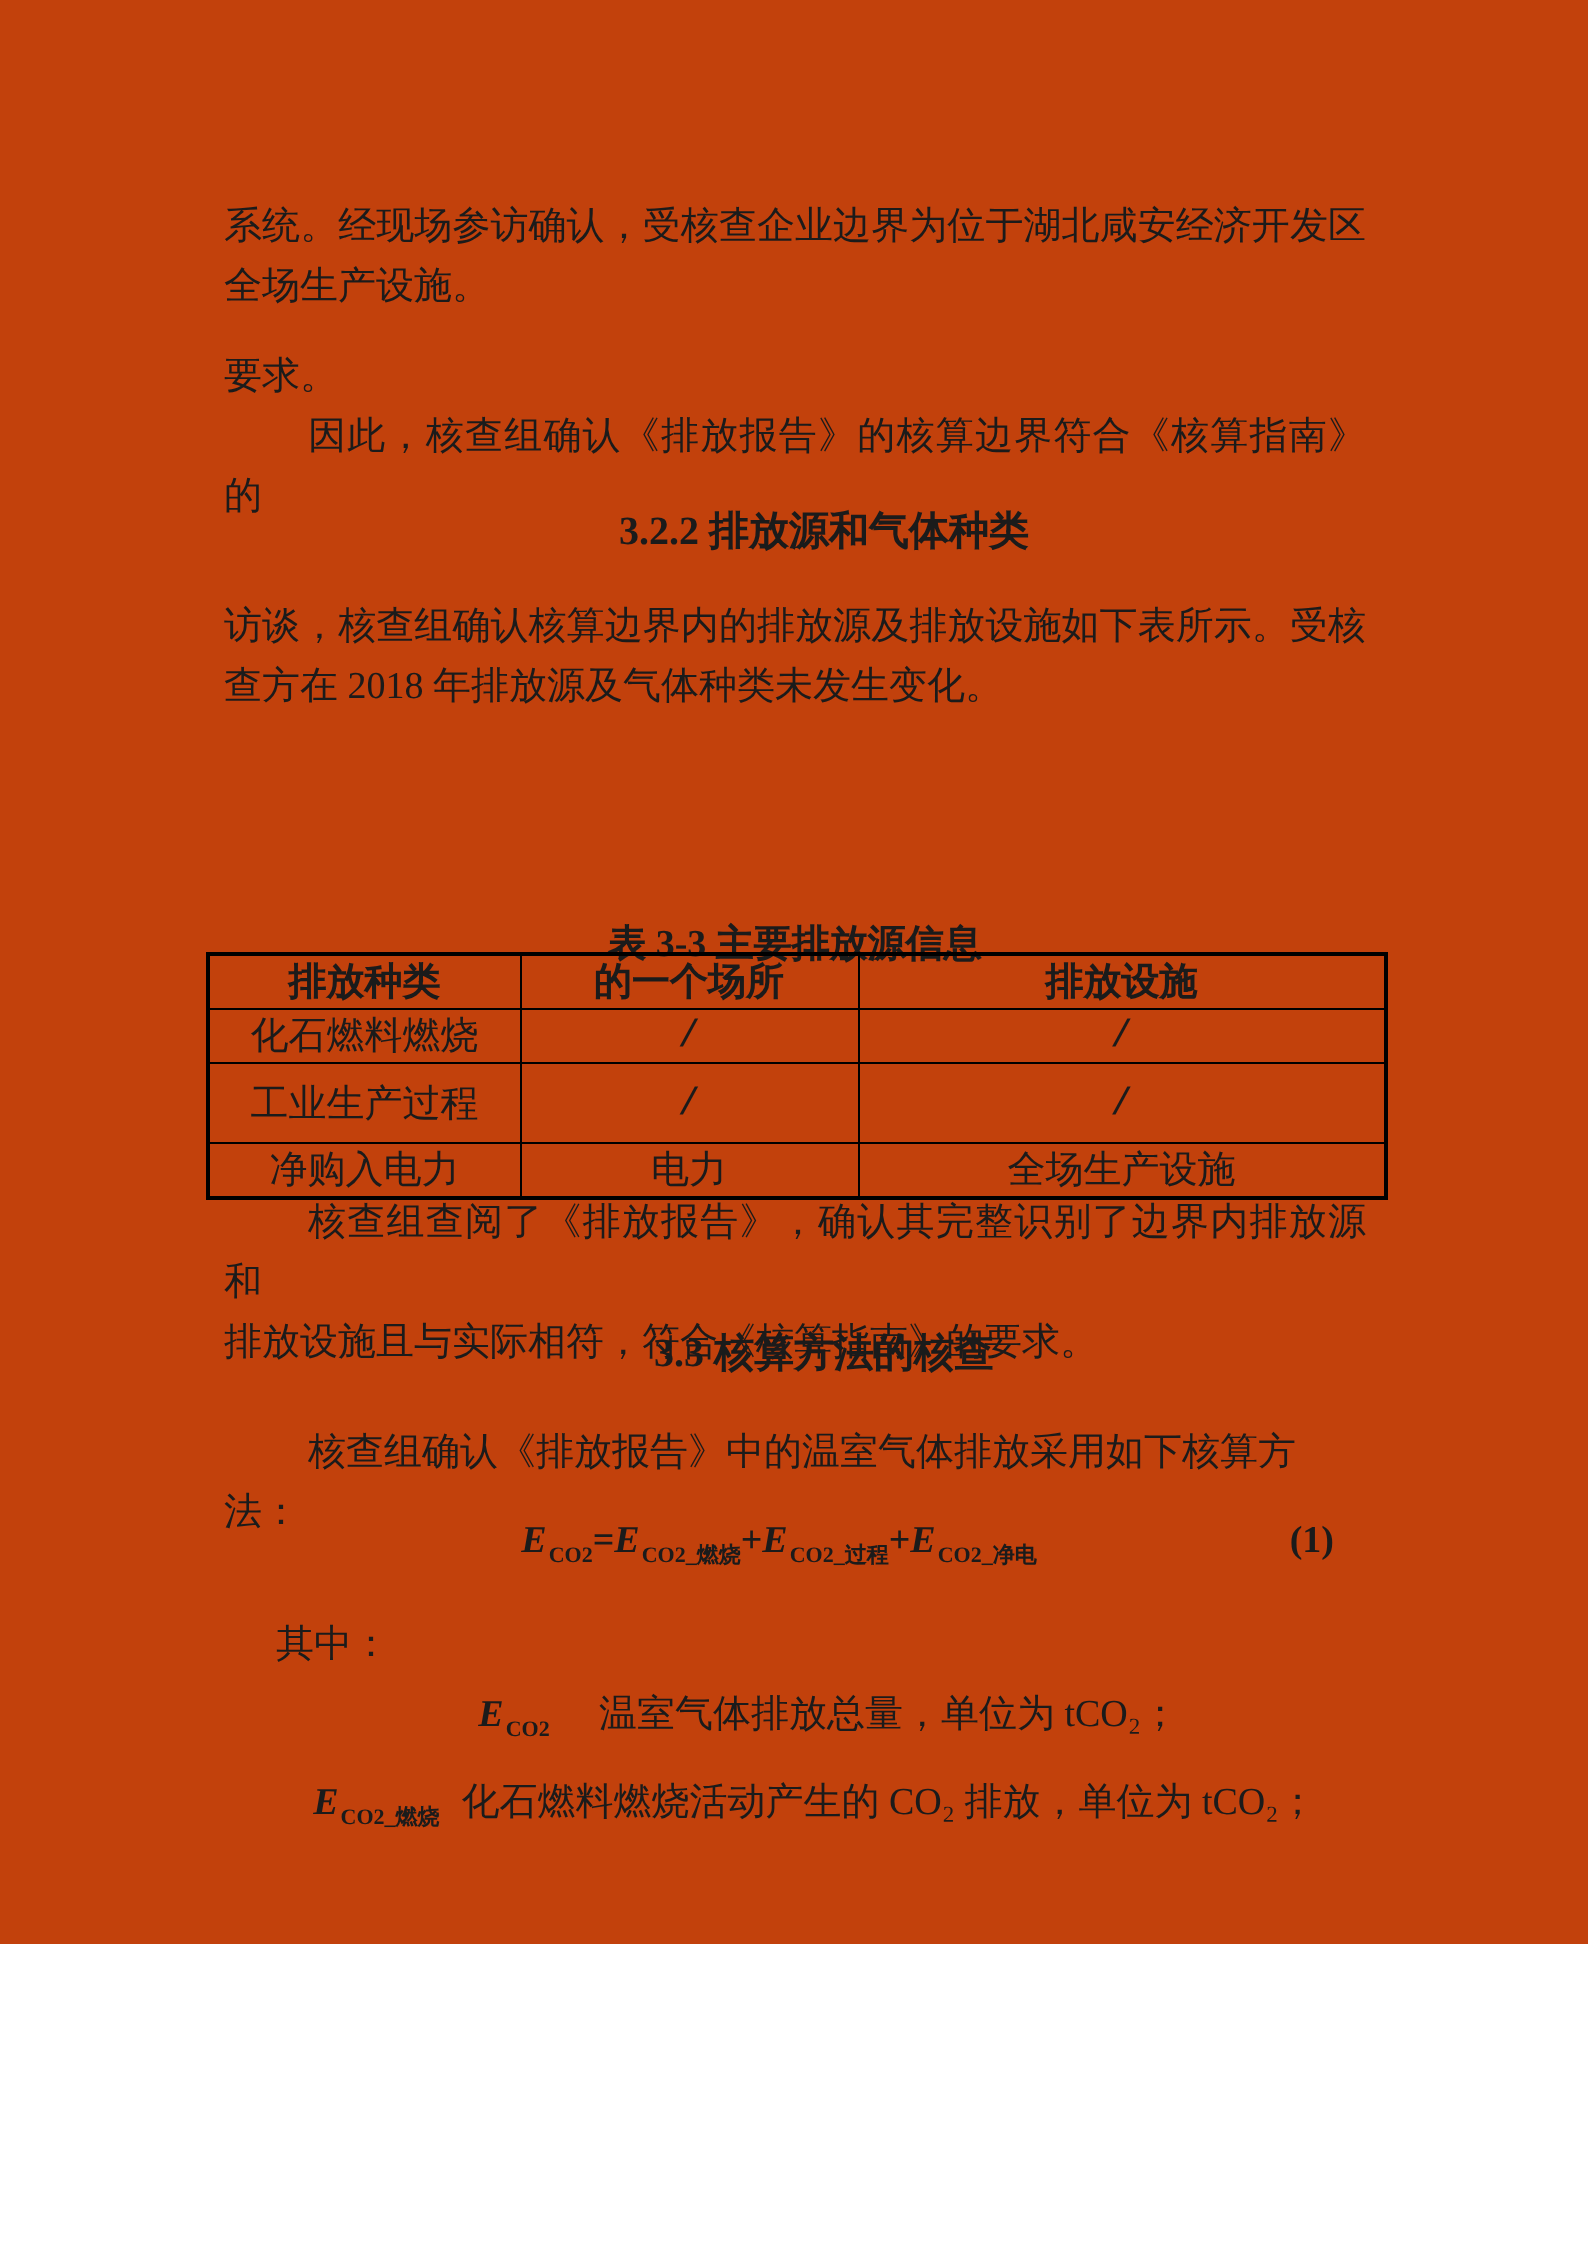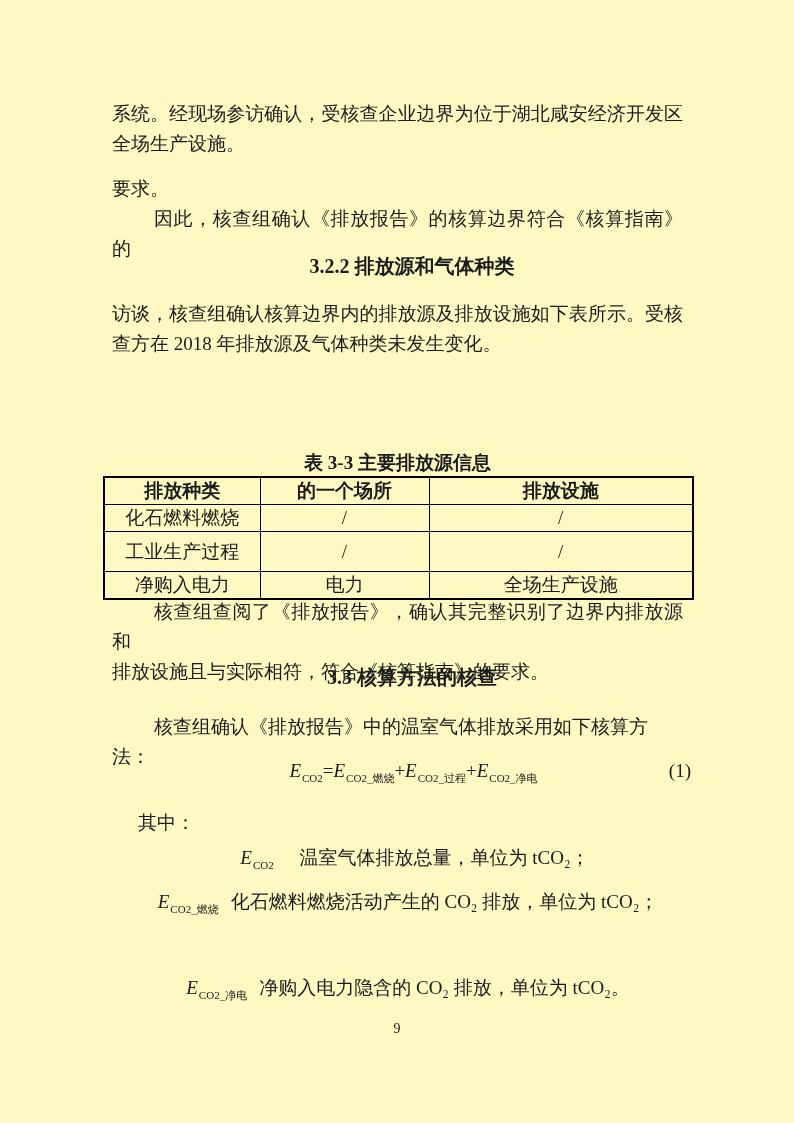--- a/index.html
+++ b/index.html
@@ -3,22 +3,22 @@
 <meta charset="utf-8">
 <style>
   html, body {
     margin: 0;
     padding: 0;
     background: #ffffff;
   }
   .page {
     position: relative;
     width: 794px;
-    height: 1123px;
-    background: #fef9c3;
+    height: 972px;
+    background: #c2410c;
     overflow: hidden;
     font-family: "Liberation Serif", "DejaVu Serif", serif;
     color: #1b1b1b;
   }
   .abs { position: absolute; text-align: center; }
   .para {
     left: 112px;
     width: 571px;
     font-size: 19px;
     line-height: 30px;
@@ -38,51 +38,54 @@
     line-height: 30px;
     font-weight: bold;
   }
   .table-title {
     left: 103px;
     width: 589px;
     text-align: center;
     font-size: 19px;
     line-height: 27px;
     font-weight: bold;
+    margin-top: 10px;
   }
   table.src-table {
     position: absolute;
     left: 103px;
     top: 476px;
     width: 589px;
     border-collapse: collapse;
     table-layout: fixed;
     border: 2px solid #000;
   }
   table.src-table th, table.src-table td {
     border: 1px solid #000;
     text-align: center;
     vertical-align: middle;
     font-size: 19px;
     padding: 0;
     font-weight: normal;
+    font-family: Liberation Mono, monospace;
   }
   table.src-table th { font-weight: bold; }
   .col-1 { width: 156px; }
   .col-2 { width: 169px; }
   .col-3 { width: 264px; }
   .row-h  { height: 22px; }
   .row-1  { height: 21px; }
   .row-2  { height: 40px; }
   .row-3  { height: 27px; }
   .formula-row {
-    left: 128px;
+    left: 104px;
     width: 571px;
     font-size: 19px;
     line-height: 30px;
+    font-weight: bold;
   }
   .eq-base {
     font-style: italic;
     font-family: "Liberation Serif", "DejaVu Serif", serif;
   }
   sub.eq-sub {
     font-size: 11px;
     line-height: 0;
     margin-left: 1px;
   }
@@ -95,20 +98,21 @@
   .def-row {
     left: 112px;
     width: 580px;
     font-size: 19px;
     line-height: 30px;
   }
   .def-sym {
     display: inline-block;
     width: 85px;
     vertical-align: top;
+    font-weight: bold;
   }
   .def-desc { display: inline; }
   .page-number {
     left: 0;
     width: 794px;
     text-align: center;
     font-size: 14px;
     line-height: 20px;
   }
 </style>

